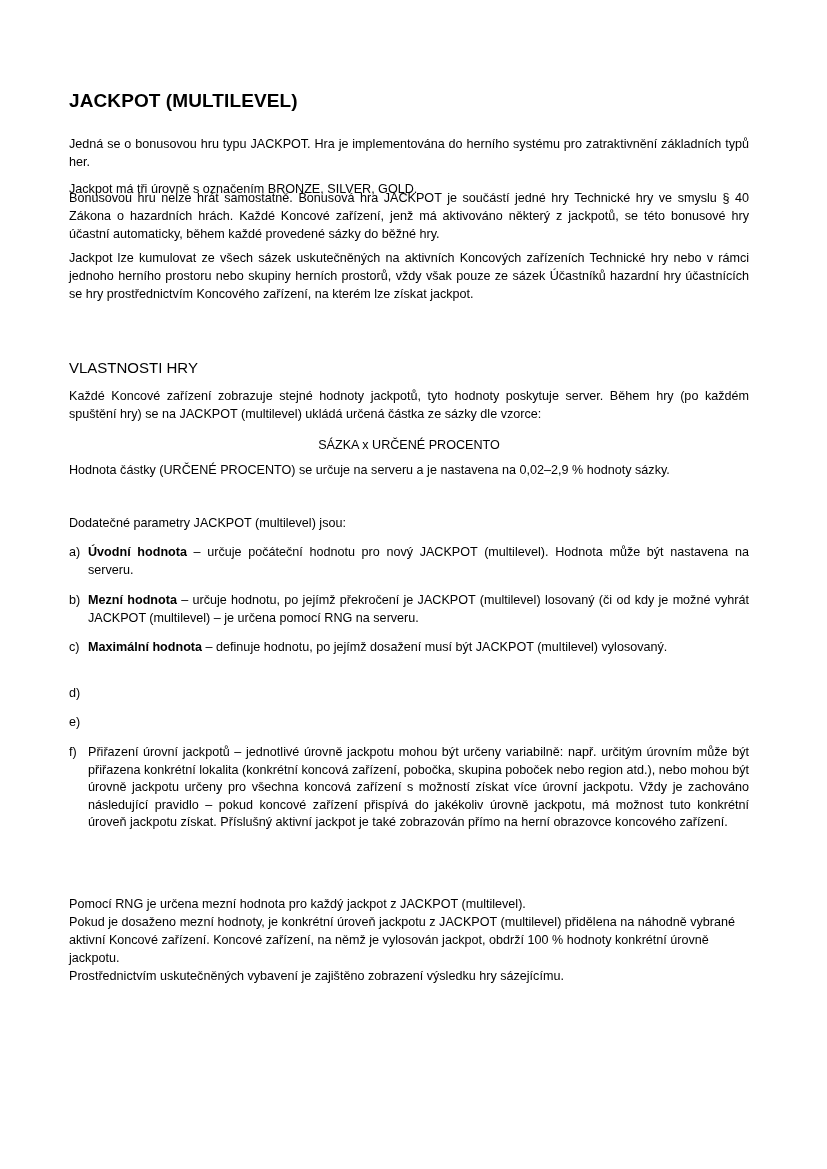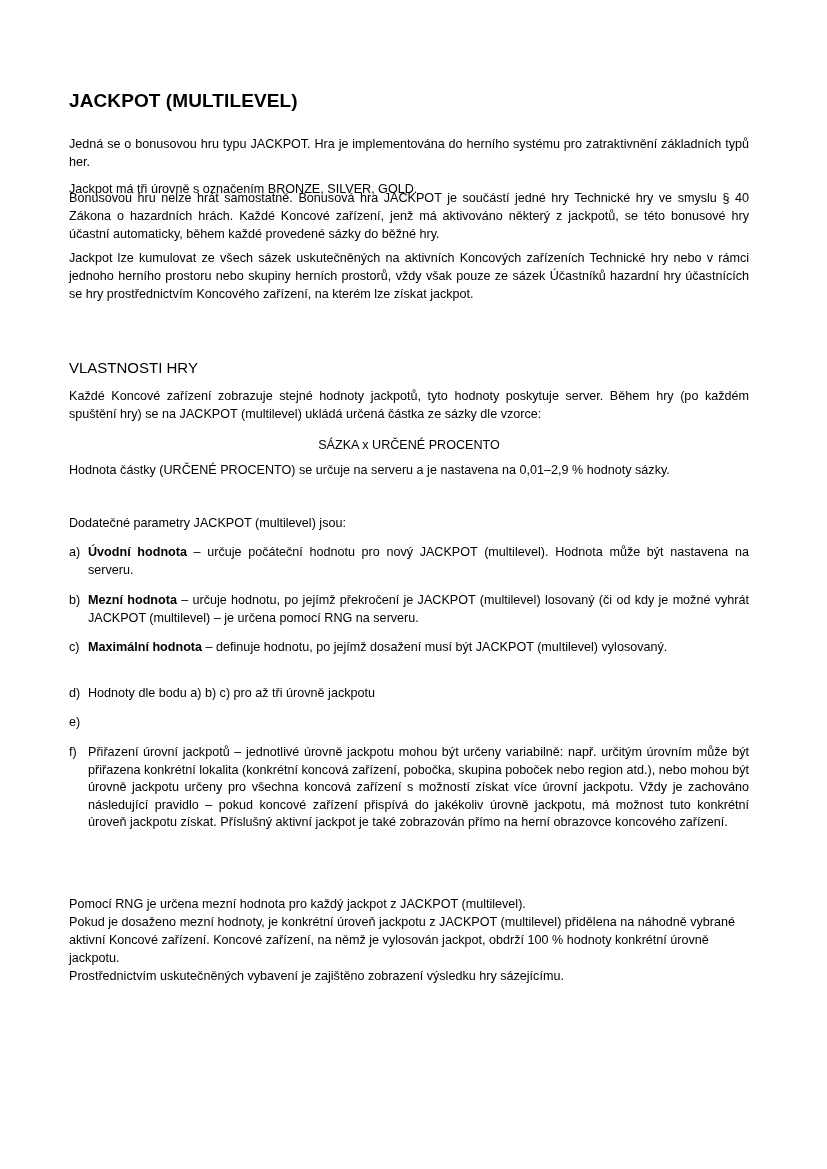--- a/index.html
+++ b/index.html
@@ -26,39 +26,38 @@
 
   <p class="abs p" style="top:135px;">Jedná se o bonusovou hru typu JACKPOT. Hra je implementována do herního systému pro zatraktivnění základních typů her.</p>
   <p class="abs p left" style="top:180px;">Jackpot má tři úrovně s označením BRONZE, SILVER, GOLD.</p>
   <p class="abs p" style="top:189px;">Bonusovou hru nelze hrát samostatně. Bonusová hra JACKPOT je součástí jedné hry Technické hry ve smyslu § 40 Zákona o hazardních hrách. Každé Koncové zařízení, jenž má aktivováno některý z jackpotů, se této bonusové hry účastní automaticky, během každé provedené sázky do běžné hry.</p>
   <p class="abs p" style="top:249px;">Jackpot lze kumulovat ze všech sázek uskutečněných na aktivních Koncových zařízeních Technické hry nebo v rámci jednoho herního prostoru nebo skupiny herních prostorů, vždy však pouze ze sázek Účastníků hazardní hry účastnících se hry prostřednictvím Koncového zařízení, na kterém lze získat jackpot.</p>
 
   <h2 class="abs h2">VLASTNOSTI HRY</h2>
 
   <p class="abs p" style="top:387px;">Každé Koncové zařízení zobrazuje stejné hodnoty jackpotů, tyto hodnoty poskytuje server. Během hry (po každém spuštění hry) se na JACKPOT (multilevel) ukládá určená částka ze sázky dle vzorce:</p>
   <p class="abs formula" style="top:423px;">SÁZKA x URČENÉ PROCENTO</p>
-  <p class="abs p hang" style="top:461px;">Hodnota částky (URČENÉ PROCENTO) se určuje na serveru a je nastavena na 0,01–2,9 % hodnoty sázky.</p>
+  <p class="abs p hang" style="top:461px;">Hodnota částky (URČENÉ PROCENTO) se určuje na serveru a je nastavena na 0,02–2,9 % hodnoty sázky.</p>
   <p class="abs p left" style="top:514px;">Dodatečné parametry JACKPOT (multilevel) jsou:</p>
 
   <div>
     <div class="li" style="top:544px;">
       <span class="marker">a)</span>
       <b>Úvodní hodnota</b><span> – určuje počáteční hodnotu pro nový JACKPOT (multilevel). Hodnota může být nastavena na serveru.</span>
     </div>
     <div class="li" style="top:592px;">
       <span class="marker">b)</span>
       <b>Mezní hodnota</b><span> – určuje hodnotu, po jejímž překročení je JACKPOT (multilevel) losovaný (či od kdy je možné vyhrát JACKPOT (multilevel) – je určena pomocí RNG na serveru.</span>
     </div>
     <div class="li" style="top:639px;">
       <span class="marker">c)</span>
       <b>Maximální hodnota</b><span> – definuje hodnotu, po jejímž dosažení musí být JACKPOT (multilevel) vylosovaný.</span>
     </div>
     <div class="li" style="top:685px;">
       <span class="marker">d)</span>
-      <span>Hodnoty dle bodu a) b) c) pro až tři úrovně jackpotu</span>
     </div>
     <div class="li" style="top:714px;">
       <span class="marker">e)</span>
     </div>
     <div class="li" style="top:744px;">
       <span class="marker">f)</span>
       <span>Přiřazení úrovní jackpotů – jednotlivé úrovně jackpotu mohou být určeny variabilně: např. určitým úrovním může být přiřazena konkrétní lokalita (konkrétní koncová zařízení, pobočka, skupina poboček nebo region atd.), nebo mohou být úrovně jackpotu určeny pro všechna koncová zařízení s možností získat více úrovní jackpotu. Vždy je zachováno následující pravidlo – pokud koncové zařízení přispívá do jakékoliv úrovně jackpotu, má možnost tuto konkrétní úroveň jackpotu získat. Příslušný aktivní jackpot je také zobrazován přímo na herní obrazovce koncového zařízení.</span>
     </div>
   </div>
 

